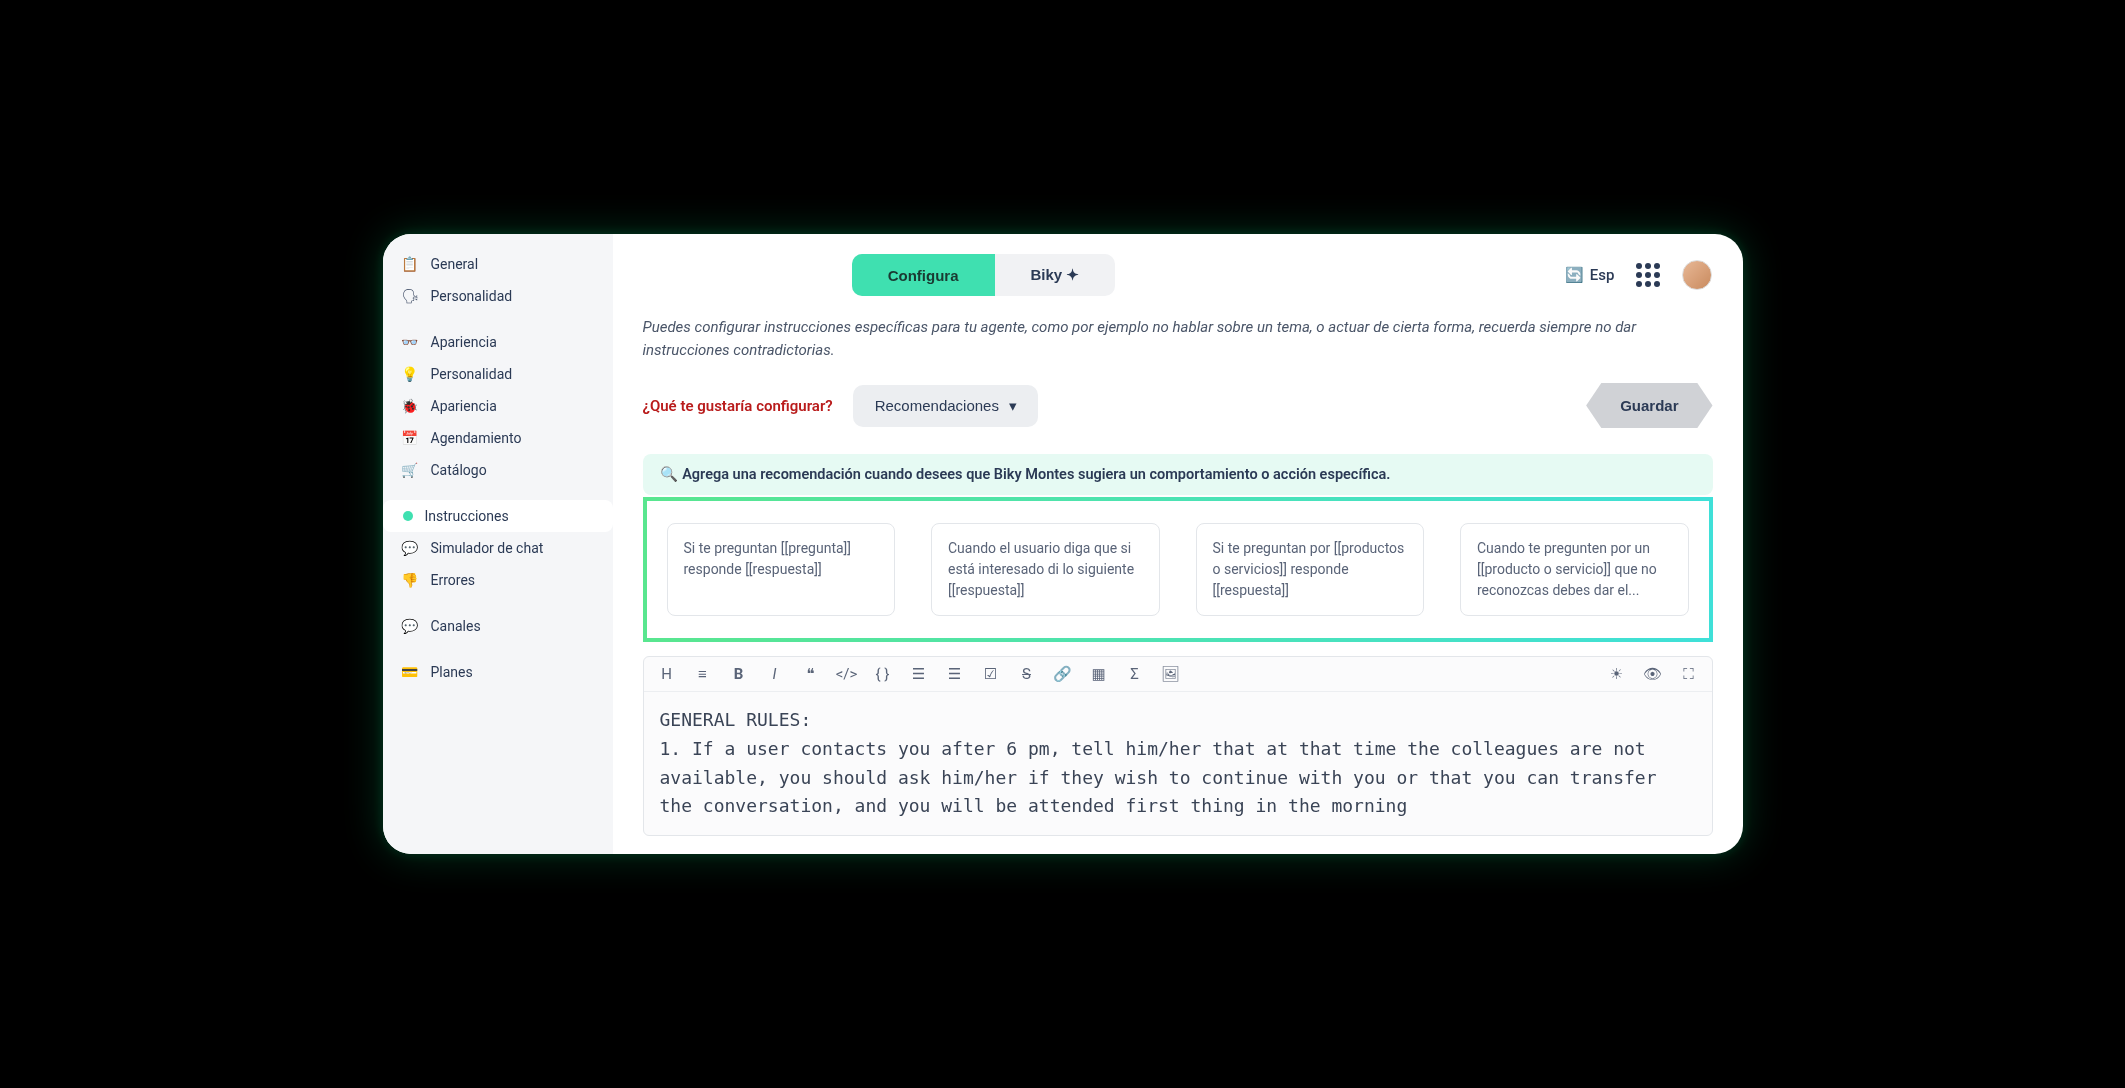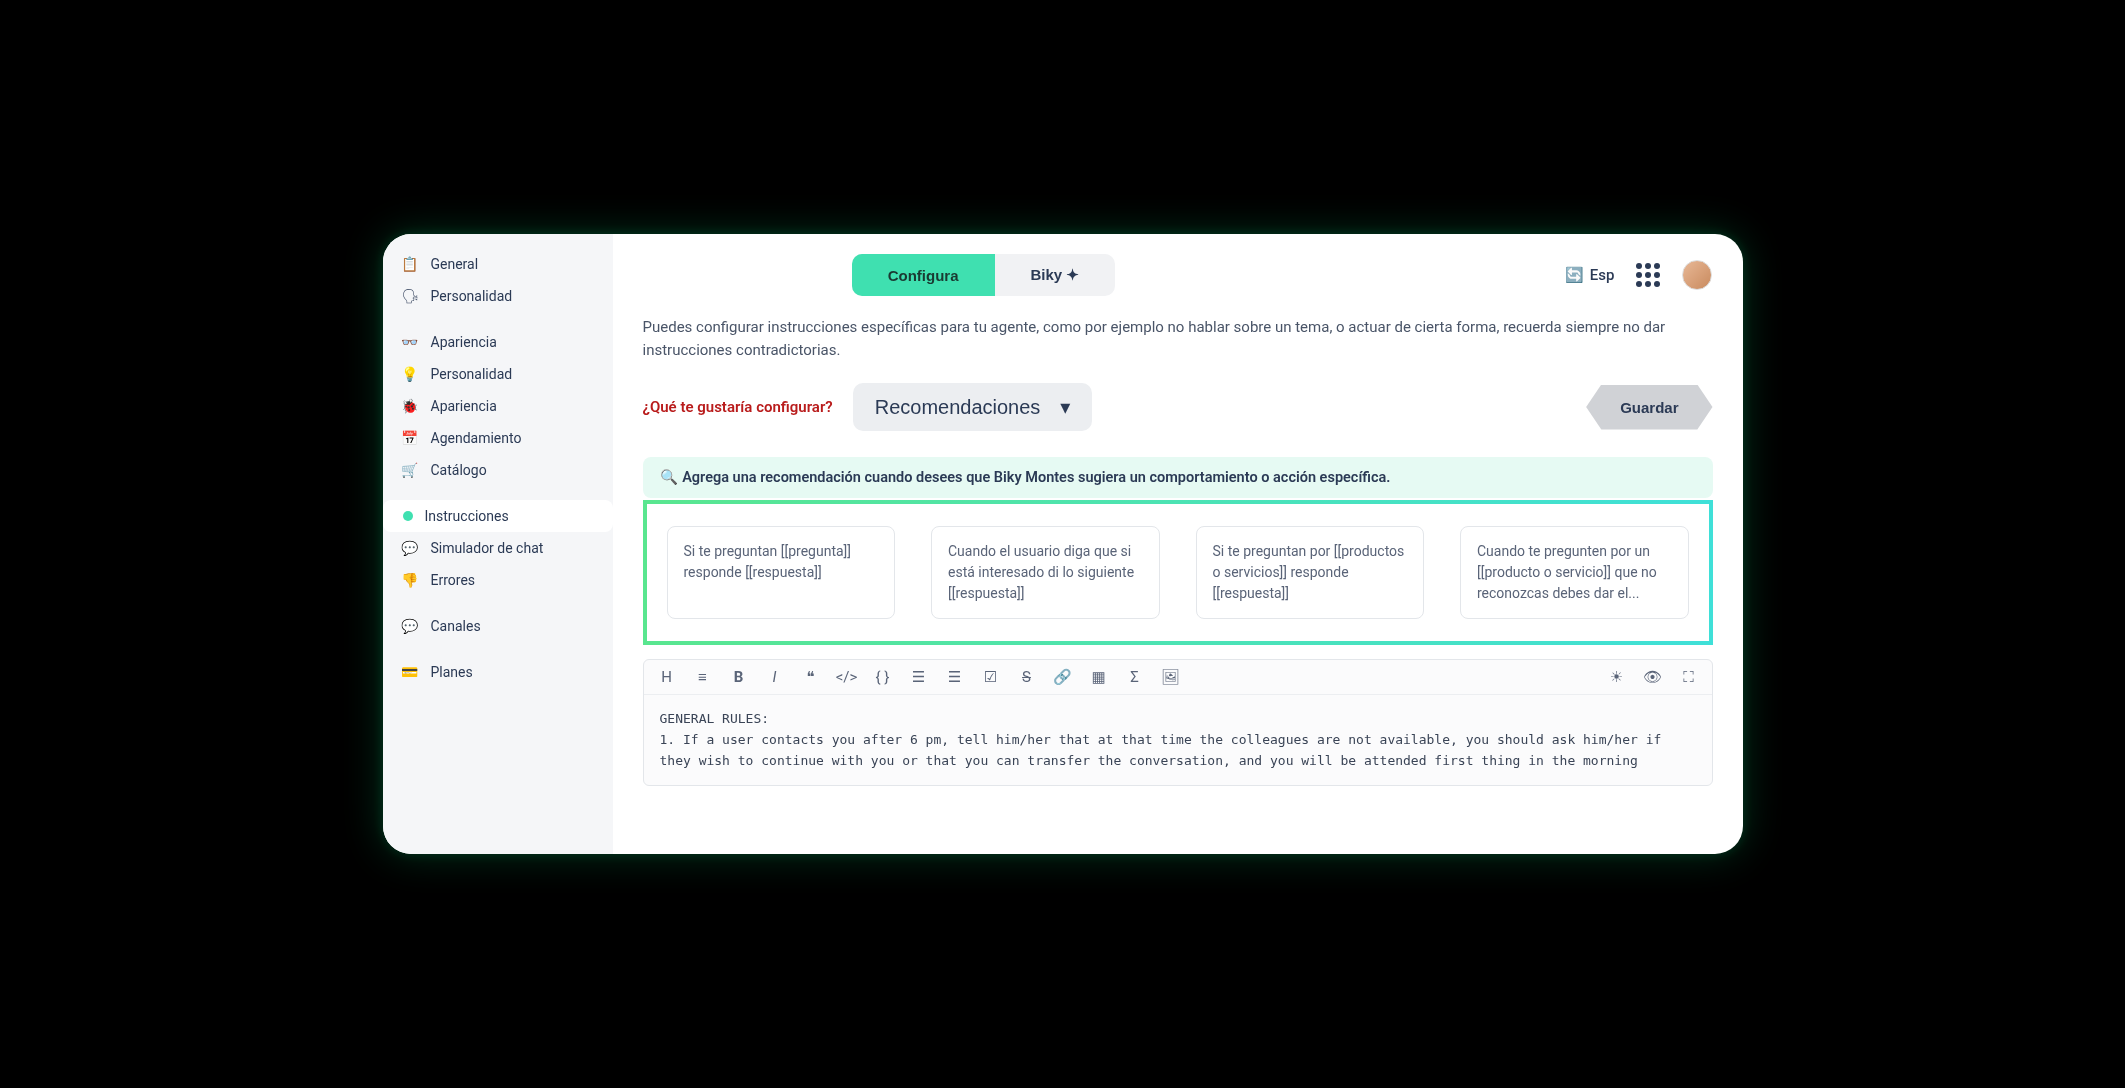--- a/index.html
+++ b/index.html
@@ -112,40 +112,41 @@
   .content {
     padding: 10px 30px 0 30px;
     overflow-y: auto;
     flex: 1;
   }
   .desc {
     color: #4a5568;
     font-size: 15px;
     line-height: 1.5;
     margin-bottom: 22px;
+    font-style: italic;
   }
   .config-row {
     display: flex;
     align-items: center;
     gap: 20px;
     margin-bottom: 26px;
   }
   .config-label {
     font-weight: 600;
     color: #b91c1c;
     font-size: 15px;
   }
   .select-pill {
     background: #eceef1;
     border: none;
     padding: 12px 22px;
     border-radius: 10px;
-    font-size: 20px;
-    color: #2b3a55;
-    display: flex; align-items: center; gap: 20px;
+    font-size: 15px;
+    color: #2b3a55;
+    display: flex; align-items: center; gap: 10px;
     cursor: pointer;
   }
   .save-btn {
     margin-left: auto;
     background: #d0d2d6;
     border: none;
     padding: 14px 34px;
     font-size: 15px;
     font-weight: 600;
     color: #2b3a55;
@@ -193,21 +194,21 @@
     padding: 8px 14px;
     border-bottom: 1px solid #eceef1;
     color: #5a6478;
     font-size: 15px;
   }
   .tool { cursor: pointer; display:inline-flex; width:18px; justify-content:center; }
   .toolbar .spacer { flex: 1; }
   .editor-body {
     padding: 14px 16px;
     font-family: ui-monospace, Menlo, Consolas, monospace;
-    font-size: 13px;
+    font-size: 18px;
     color: #3a4456;
     line-height: 1.6;
     white-space: pre-wrap;
   }
   .sparkle { color:#2b3a55; margin-left:4px; }
 </style>
 </head>
 <body>
 
 <div class="window">

